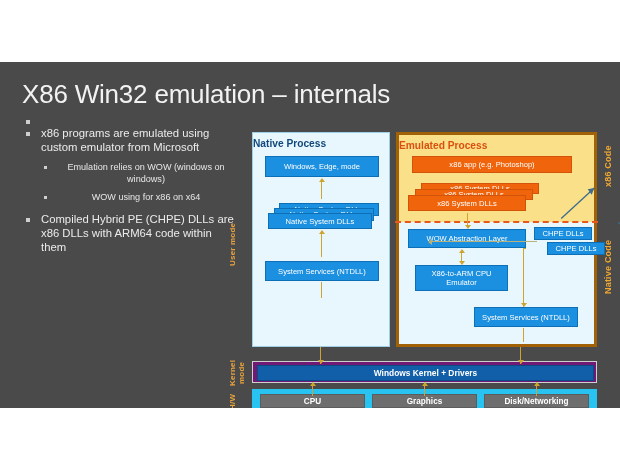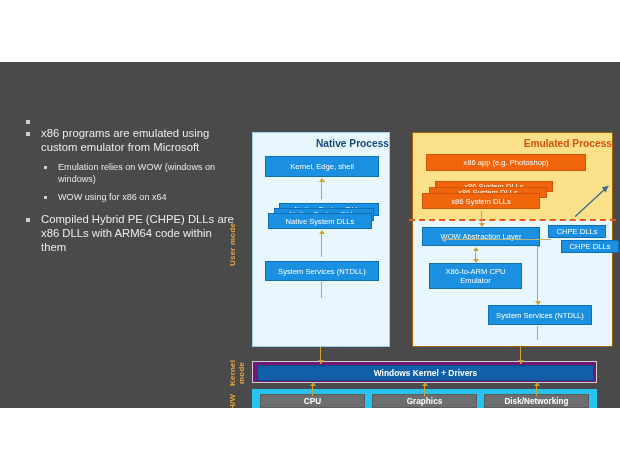--- a/index.html
+++ b/index.html
@@ -27,55 +27,55 @@
   .bullets { position: absolute; left: 24px; top: 53px; width: 210px; }
   .b1 { position: relative; padding-left: 17px; color: #ebebeb; font-size: 11.3px; line-height: 13.6px; margin-bottom: 12px; }
   .b1 > .bd {
     position: absolute; left: 2px; top: 5px; width: 3.5px; height: 3.5px;
     background: #cfcfcf;
   }
   .b2 { position: relative; padding-left: 18px; color: #e6e6e6; font-size: 9.1px; line-height: 11.4px; margin-bottom: 7px; }
   .b2 > .bd {
     position: absolute; left: 4px; top: 4px; width: 3px; height: 3px; background: #cfcfcf;
   }
-  .sub { margin-left: 16px; margin-top: -4px; margin-bottom: 10px; }
+  .sub { margin-left: 16px; margin-top: -4px; margin-bottom: 10px; text-align: center; }
 
   
   .diagram { position: absolute; left: 228px; top: 52px; width: 392px; height: 285px; }
 
   .vlabel {
     position: absolute;
     color: #e8a33d;
     font-size: 8px; font-weight: bold;
     writing-mode: vertical-rl; transform: rotate(180deg);
     text-align: center; letter-spacing: 0.2px;
     line-height: 9px;
   }
   .vlabel.right { color: #f0a830; font-size: 9px; }
 
   .panel { position: absolute; }
   .panel-native {
     left: 24px; top: 18px; width: 138px; height: 215px;
     background: #e8f6fd; border: 1px solid #9dcfe8;
   }
   .panel-emul {
-    left: 184px; top: 18px; width: 201px; height: 215px;
-    background: #e8f6fd; border: 1px solid #a16207;
+    left: 168px; top: 18px; width: 201px; height: 215px;
+    background: #e8f6fd; border: 3px solid #a16207;
   }
   .emul-top {
     position: absolute; left: 0; top: 0; width: 100%; height: 87px;
     background: #fbe08a;
   }
   .dashline {
     position: absolute; left: -4px; top: 86px; width: calc(100% + 8px); height: 0;
     border-top: 2px dashed #e8571b;
   }
 
   .ptitle {
-    position: absolute; width: 100%; text-align: right; top: 5px;
+    position: absolute; width: 100%; text-align: left; top: 5px;
     font-size: 10.2px; font-weight: bold; color: #12497a;
   }
   .ptitle.orange { color: #d9500f; }
 
   .box {
     position: absolute;
     background: #1b8fe0;
     color: #ffffff;
     font-size: 7.6px;
     display: flex; align-items: center; justify-content: center;
@@ -112,20 +112,21 @@
 
   svg.conn { position: absolute; left: 0; top: 0; width: 392px; height: 285px; overflow: visible; pointer-events: none; }
 </style>
 </head>
 <body>
 
 <div id="page">
 
   <div class="slide">
 
+    <div class="slide-title">X86 Win32 emulation – internals</div>
 
     <div class="bullets">
       <div class="b1">
         <span class="bd"></span>
       </div>
       <div class="b1">
         <span class="bd"></span>
         <span>x86 programs are emulated using custom emulator from Microsoft</span>
       </div>
       <div class="sub">
@@ -149,21 +150,21 @@
       <div class="vlabel" style="left:0px; top:95px; height:70px; width:12px;">User mode</div>
       <div class="vlabel" style="left:0px; top:244px; height:30px; width:12px;">Kernel mode</div>
       <div class="vlabel" style="left:0px; top:277px; height:22px; width:12px;">H/W</div>
 
       <div class="vlabel right" style="left:376px; top:22px; height:60px; width:14px;">x86 Code</div>
       <div class="vlabel right" style="left:376px; top:118px; height:70px; width:14px;">Native Code</div>
 
       <div class="panel panel-native">
         <div class="ptitle">Native Process</div>
 
-        <div class="box" style="left:12px; top:23px; width:114px; height:21px;">Kernel, Edge, shell</div>
+        <div class="box" style="left:12px; top:23px; width:114px; height:21px;">Windows, Edge, mode</div>
 
         <div class="box" style="left:26px; top:70px; width:100px; height:13px; z-index:1;">Native System DLLs</div>
         <div class="box" style="left:21px; top:75px; width:100px; height:13px; z-index:2;">Native System DLLs</div>
         <div class="box" style="left:15px; top:80px; width:104px; height:16px; z-index:3;">Native System DLLs</div>
 
         <div class="box" style="left:12px; top:128px; width:114px; height:20px;">System Services (NTDLL)</div>
 
         <div class="arrow v" style="left:68px; top:47px; height:19px;"></div>
         <div class="ahead up" style="left:65.5px; top:45px;"></div>
         <div class="arrow v" style="left:68px; top:99px; height:25px;"></div>

